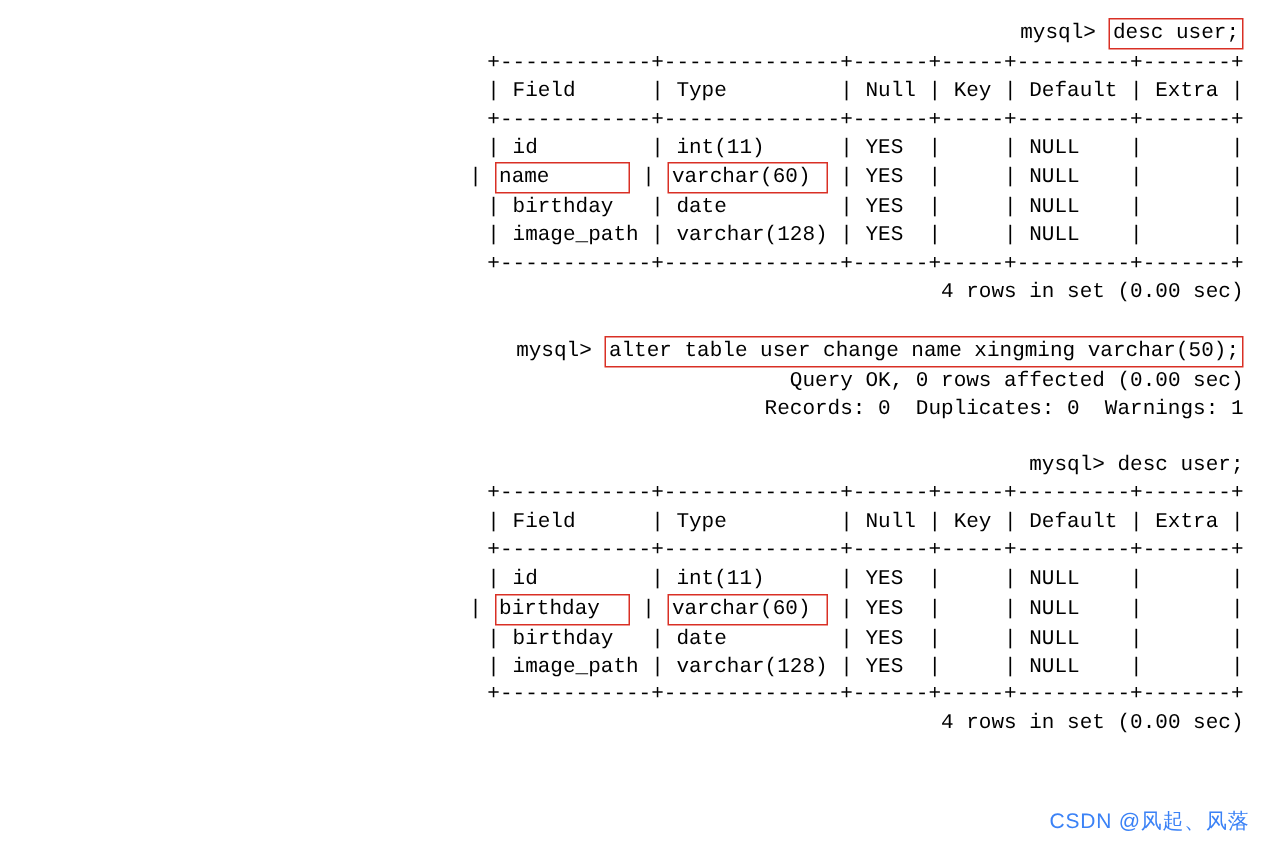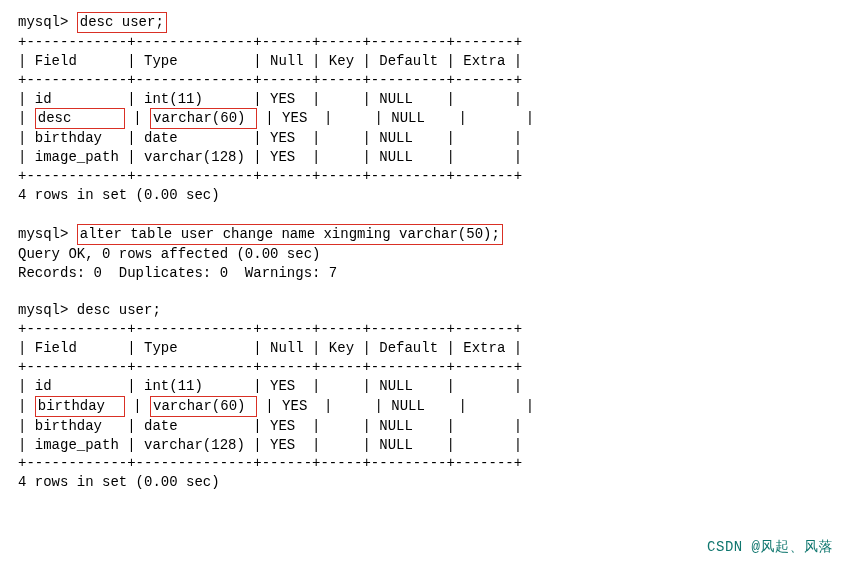--- a/index.html
+++ b/index.html
@@ -8,54 +8,54 @@
       background: #fff;
       margin: 0;
       padding: 12px 18px;
       line-height: 1.35;
       color: #000;
       position: relative;
       width: 847px;
       height: 567px;
       box-sizing: border-box;
     }
-    .line { white-space: pre; }
+    .line { white-space: pre; text-align: right; }
     .highlight {
       border: 1px solid #d93025;
       padding: 0 2px;
       display: inline-block;
     }
     .watermark {
       position: absolute;
       bottom: 10px;
       right: 14px;
-      color: #0f766e;
-      font-family: Liberation Mono, monospace;
+      color: #3b82f6;
+      font-family: Liberation Sans, sans-serif;
       font-size: 14px;
       letter-spacing: 0.5px;
     }
   </style>
 </head>
 <body>
 
 <div class="line"><span>mysql&gt; </span><span class="highlight">desc user;</span></div>
 <div class="line">+------------+--------------+------+-----+---------+-------+</div>
 <div class="line">| Field      | Type         | Null | Key | Default | Extra |</div>
 <div class="line">+------------+--------------+------+-----+---------+-------+</div>
 <div class="line">| id         | int(11)      | YES  |     | NULL    |       |</div>
-<div class="line"><span>| </span><span class="highlight">desc      </span><span> | </span><span class="highlight">varchar(60) </span><span> | YES  |     | NULL    |       |</span></div>
+<div class="line"><span>| </span><span class="highlight">name      </span><span> | </span><span class="highlight">varchar(60) </span><span> | YES  |     | NULL    |       |</span></div>
 <div class="line">| birthday   | date         | YES  |     | NULL    |       |</div>
 <div class="line">| image_path | varchar(128) | YES  |     | NULL    |       |</div>
 <div class="line">+------------+--------------+------+-----+---------+-------+</div>
 <div class="line">4 rows in set (0.00 sec)</div>
 <div class="line">&nbsp;</div>
 
 <div class="line"><span>mysql&gt; </span><span class="highlight">alter table user change name xingming varchar(50);</span></div>
 <div class="line">Query OK, 0 rows affected (0.00 sec)</div>
-<div class="line">Records: 0  Duplicates: 0  Warnings: 7</div>
+<div class="line">Records: 0  Duplicates: 0  Warnings: 1</div>
 <div class="line">&nbsp;</div>
 
 <div class="line"><span>mysql&gt; </span><span>desc user;</span></div>
 <div class="line">+------------+--------------+------+-----+---------+-------+</div>
 <div class="line">| Field      | Type         | Null | Key | Default | Extra |</div>
 <div class="line">+------------+--------------+------+-----+---------+-------+</div>
 <div class="line">| id         | int(11)      | YES  |     | NULL    |       |</div>
 <div class="line"><span>| </span><span class="highlight">birthday  </span><span> | </span><span class="highlight">varchar(60) </span><span> | YES  |     | NULL    |       |</span></div>
 <div class="line">| birthday   | date         | YES  |     | NULL    |       |</div>
 <div class="line">| image_path | varchar(128) | YES  |     | NULL    |       |</div>

